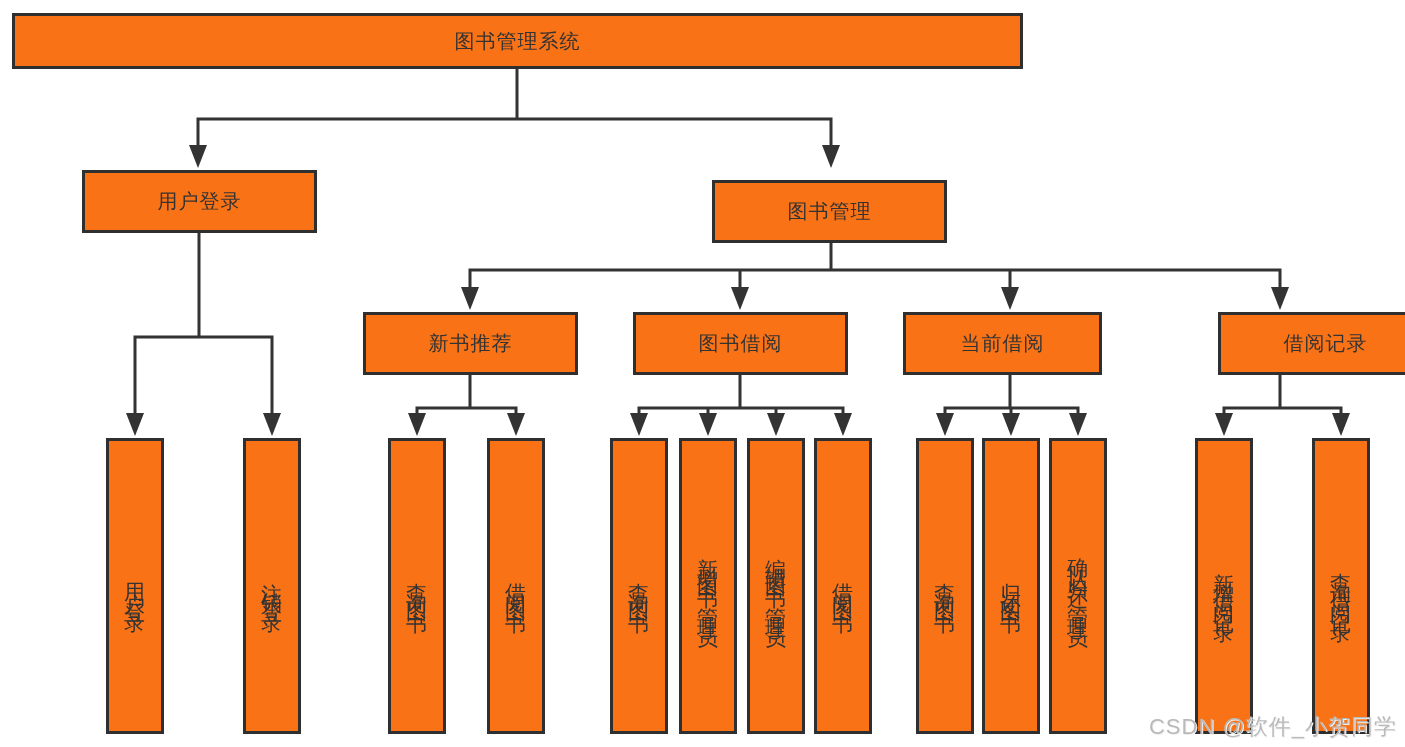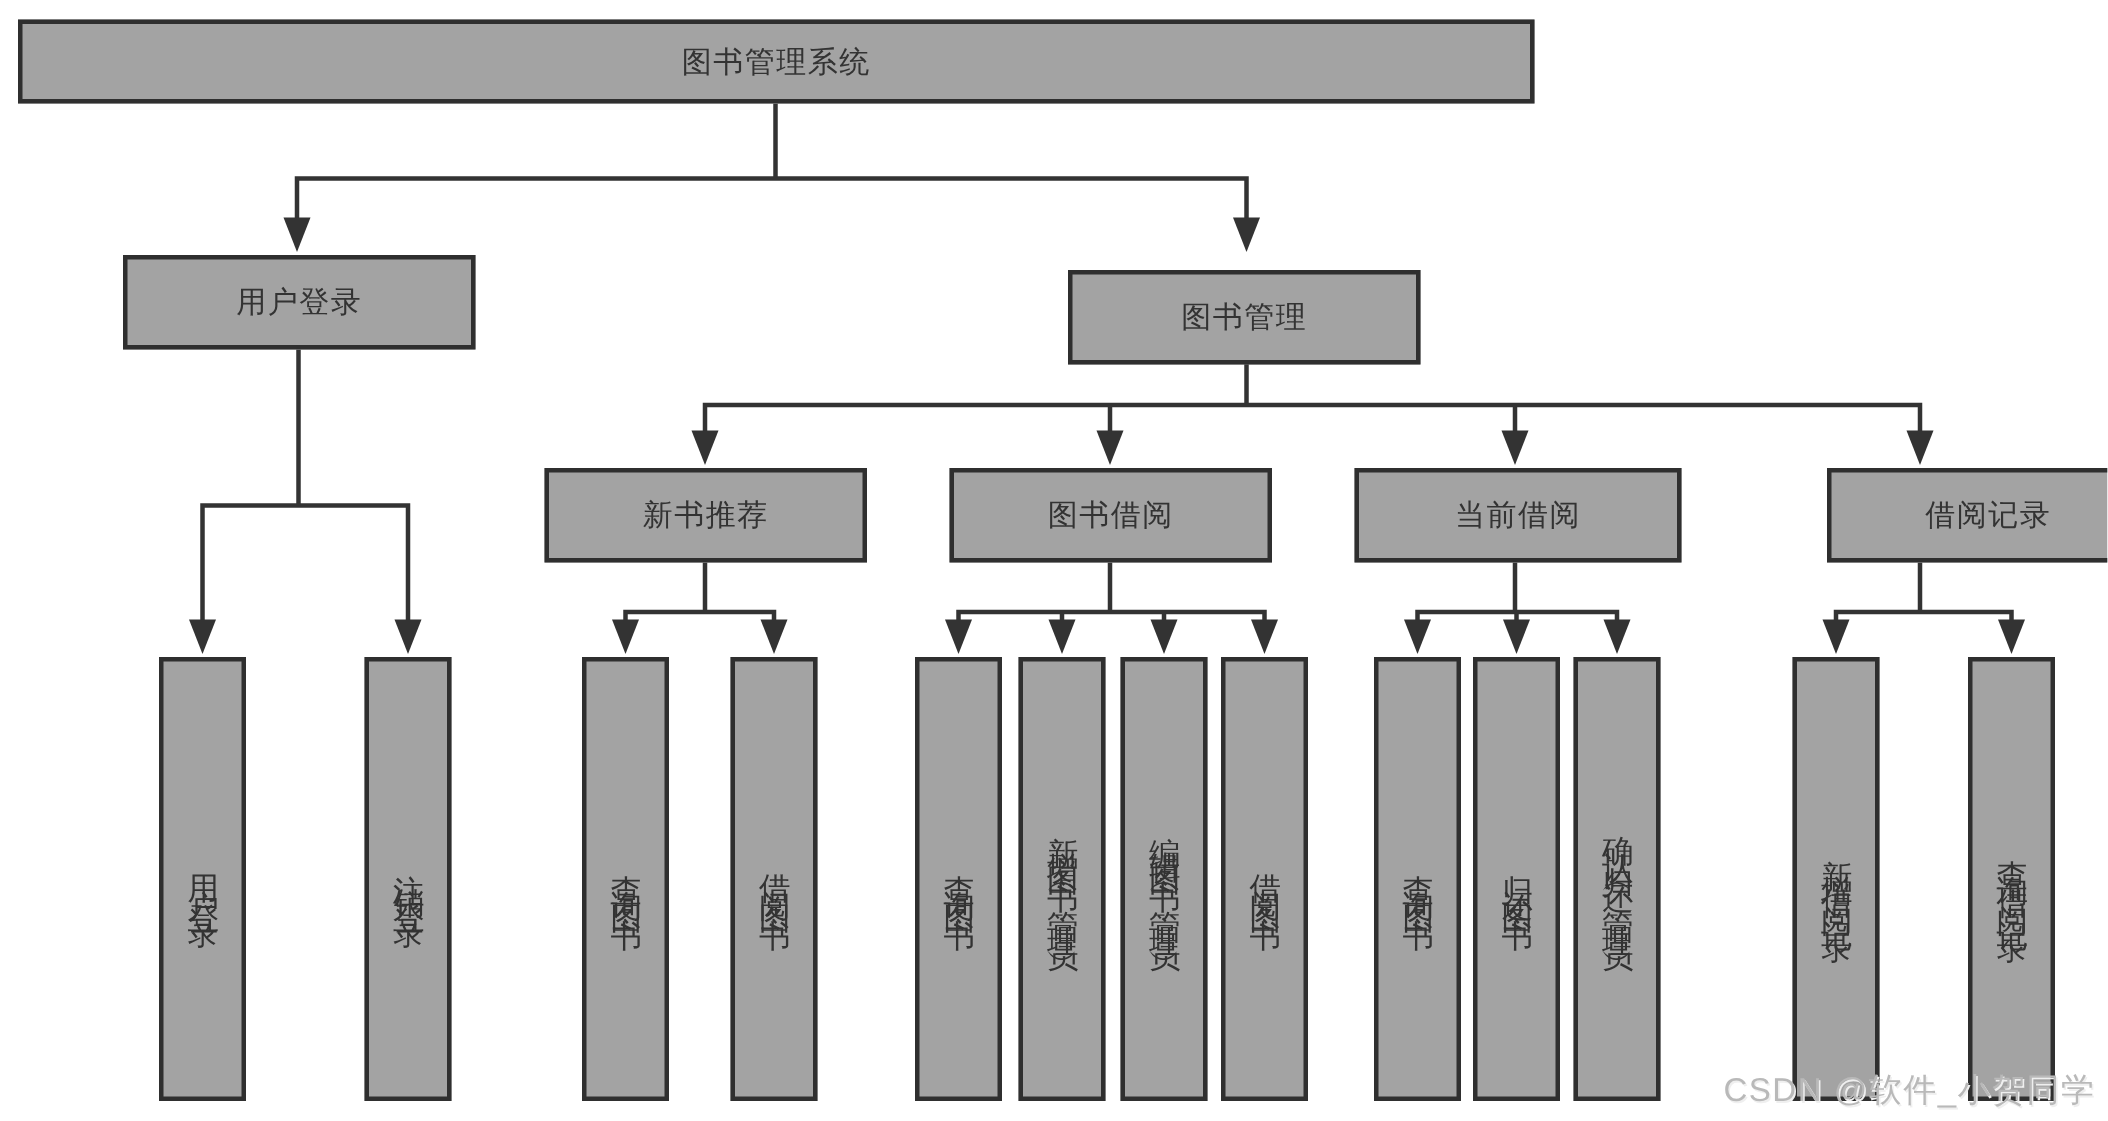--- a/index.html
+++ b/index.html
@@ -19,21 +19,21 @@
     left: 0; top: 0;
     width: 1405px; height: 747px;
     z-index: 0;
   }
   .connectors path { stroke: var(--line, #333); stroke-width: 3; fill: none; }
   .connectors polygon { fill: var(--line, #333); }
   .node {
     position: absolute;
     box-sizing: border-box;
     border: 3px solid var(--box-border, #2f2f2f);
-    background: #a3a3a3;
+    background: #f97316;
     display: flex;
     align-items: center;
     justify-content: center;
     z-index: 1;
   }
   .node.h span {
     font-size: 20px;
     letter-spacing: 1px;
     color: var(--text, #333);
     white-space: nowrap;
@@ -121,21 +121,21 @@
   <div class="node h" style="left:712px;top:180px;width:235px;height:63px">
     <span>图书管理</span>
   </div>
 
   <div class="node h" style="left:633px;top:312px;width:215px;height:63px">
     <span>图书借阅</span>
   </div>
   <div class="node h" style="left:363px;top:312px;width:215px;height:63px">
     <span>新书推荐</span>
   </div>
-  <div class="node h" style="left:903px;top:312px;width:218px;height:63px">
+  <div class="node h" style="left:903px;top:312px;width:199px;height:63px">
     <span>当前借阅</span>
   </div>
   <div class="node h" style="left:1218px;top:312px;width:215px;height:63px">
     <span>借阅记录</span>
   </div>
 
   <div class="node v" style="left:106px">
     <span>用户登录</span>
   </div>
   <div class="node v" style="left:243px">

